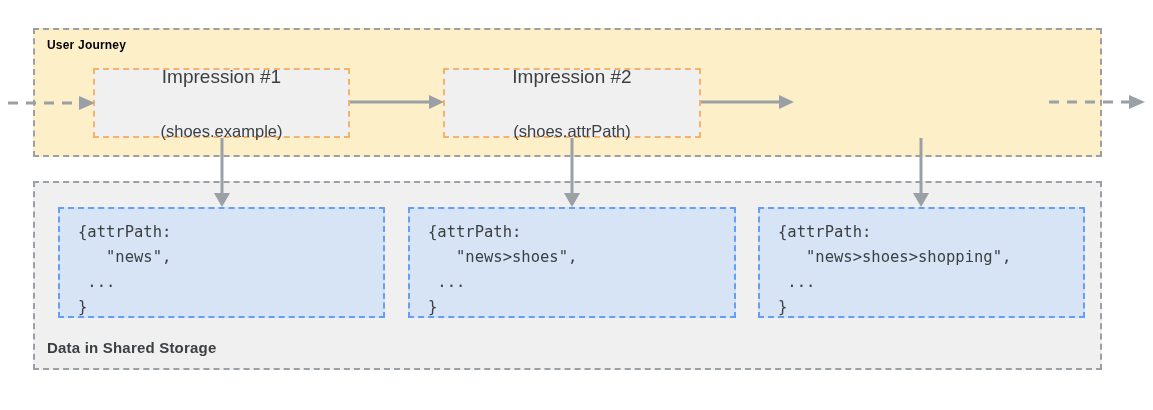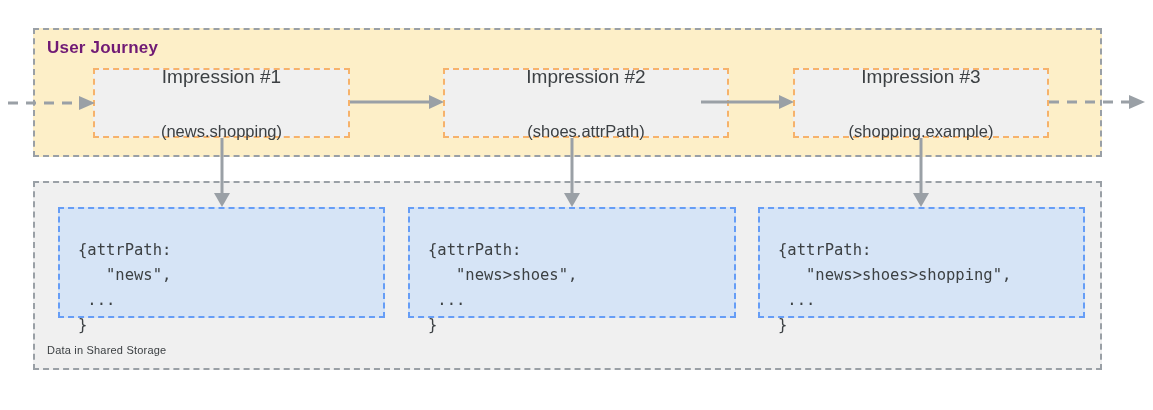--- a/index.html
+++ b/index.html
@@ -18,23 +18,23 @@
   .journey-band {
     position: absolute;
     left: 33px; top: 28px;
     width: 1069px; height: 129px;
     background: #FDEFC8;
     border: 2px dashed #9AA0A6;
   }
   .journey-label {
     position: absolute;
     left: 12px; top: 8px;
-    font-size: 17px;
+    font-size: 12px;
     font-weight: bold;
-    color: #701a75;
+    color: #000000;
     letter-spacing: 0.2px;
   }
 
   
   .impression {
     position: absolute;
     top: 68px;
     height: 70px;
     background: #F0F0F0;
     border: 2px dashed #F6B26B;
@@ -42,53 +42,53 @@
     flex-direction: column;
     align-items: center;
     justify-content: center;
     text-align: center;
     line-height: 1.22;
     gap: 33px;
   }
   .impression .title   { font-size: 19px; color: #3C4043; }
   .impression .subtitle{ font-size: 16.5px; color: #3C4043; }
   .imp-1 { left: 93px;  width: 257px; }
-  .imp-2 { left: 443px; width: 286px; }
+  .imp-2 { left: 443px; width: 258px; }
   .imp-3 { left: 793px; width: 256px; }
 
   
   .storage-band {
     position: absolute;
     left: 33px; top: 181px;
     width: 1069px; height: 189px;
     background: #F0F0F0;
     border: 2px dashed #9AA0A6;
   }
   .storage-label {
     position: absolute;
     left: 12px; bottom: 12px;
-    font-size: 11px;
-    font-weight: normal;
+    font-size: 15px;
+    font-weight: bold;
     color: #3C4043;
     letter-spacing: 0.2px;
   }
 
   
   .entry {
     position: absolute;
     top: 207px;
     height: 111px;
     background: #D6E4F6;
     border: 2px dashed #669DF6;
   }
   .entry-1 { left: 58px;  width: 327px; }
   .entry-2 { left: 408px; width: 328px; }
   .entry-3 { left: 758px; width: 327px; }
   .entry pre {
-    margin: 29px 0 0 18px;
+    margin: 11px 0 0 18px;
     font-family: "DejaVu Sans Mono", "Liberation Mono", monospace;
     font-size: 15.5px;
     line-height: 25px;
     color: #3C4043;
     white-space: pre;
   }
 
   
   .arrows {
     position: absolute;
@@ -105,32 +105,28 @@
 <body>
 
 <div class="canvas">
 
   <div class="journey-band">
     <div class="journey-label">User Journey</div>
   </div>
 
   <div class="impression imp-1">
     <div class="title">Impression #1</div>
-    <div class="subtitle">(news.shopping)</div>
+    <div class="subtitle">(shoes.example)</div>
   </div>
 
   <div class="impression imp-2">
     <div class="title">Impression #2</div>
     <div class="subtitle">(shoes.attrPath)</div>
   </div>
 
-  <div class="impression imp-3">
-    <div class="title">Impression #3</div>
-    <div class="subtitle">(shopping.example)</div>
-  </div>
 
   <div class="storage-band">
     <div class="storage-label">Data in Shared Storage</div>
   </div>
 
   <div class="entry entry-1">
     <pre>{attrPath:
    "news",
  ...
 }</pre>

